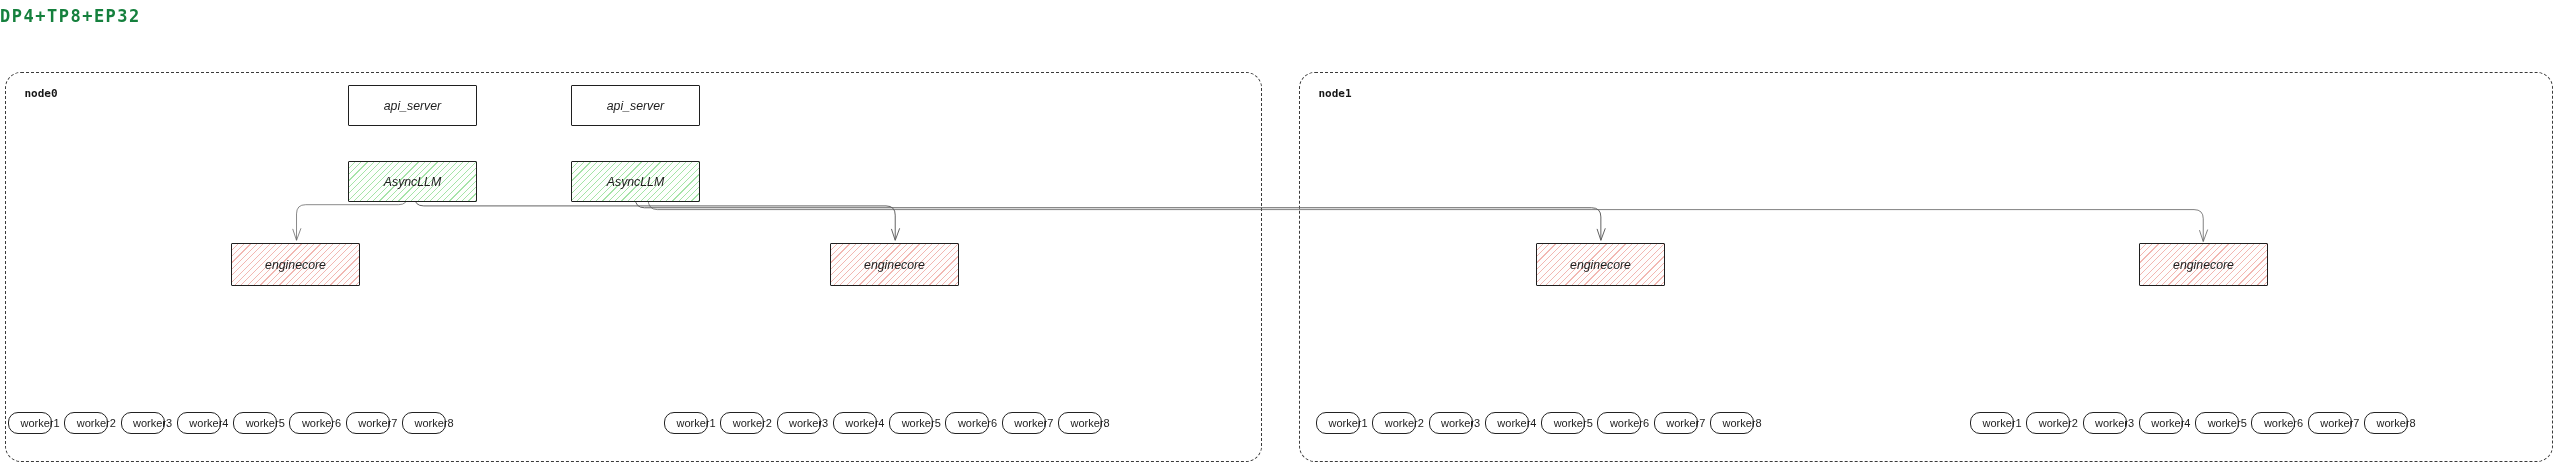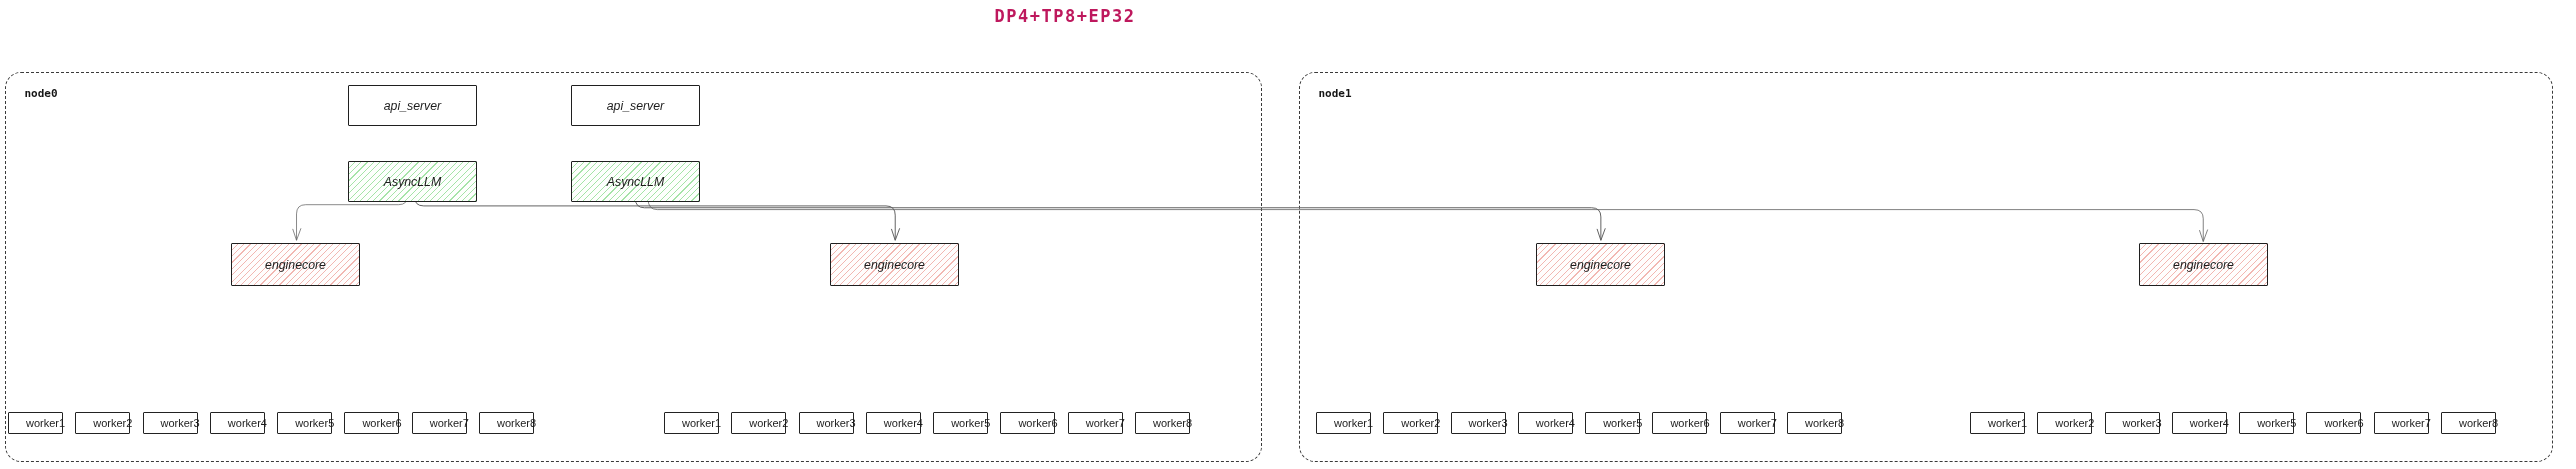--- a/index.html
+++ b/index.html
@@ -13,24 +13,24 @@
   html,body{margin:0;padding:0;background:#ffffff;}
   #canvas{
     position:relative;
     width:2576px;height:469px;
     background:#ffffff;
     font-family:"Liberation Sans", sans-serif;
     color:var(--text);
   }
   .title{
     position:absolute;left:0;top:6.2px;width:2130px;
-    text-align:center;
+    text-align:left;
     font-family:"DejaVu Sans Mono", monospace;
     font-size:17px;font-weight:bold;letter-spacing:1.5px;
-    color:#be185d;
+    color:#15803d;
   }
   .nodebox{
     position:absolute;
     border:1.2px dashed var(--node-border);
     border-radius:16px;
     background:transparent;
   }
   .nodelabel{
     position:absolute;left:18.5px;top:13.5px;
     font-family:"DejaVu Sans Mono", monospace;
@@ -58,24 +58,24 @@
     background-color:#fffdfd;
     background-image:repeating-linear-gradient(135deg,
       rgba(255,255,255,0) 0px, rgba(255,255,255,0) 3.7px,
       var(--red-hatch) 3.7px, var(--red-hatch) 4.5px);
   }
   .workers{
     position:absolute;top:412px;
     display:flex;gap:12.3px;
   }
   .worker{
-    width:55px;height:21.5px;
+    width:44px;height:21.5px;
     display:flex;align-items:center;justify-content:center;
     border:1.2px solid #222;
-    border-radius:1px;
+    border-radius:10px;
     background:#fff;
     font-size:11px;color:#1c1c1c;
     box-sizing:border-box;
     flex:0 0 auto;
     padding-left:20px;
   }
   svg.edges{
     position:absolute;left:0;top:0;
     pointer-events:none;
   }

